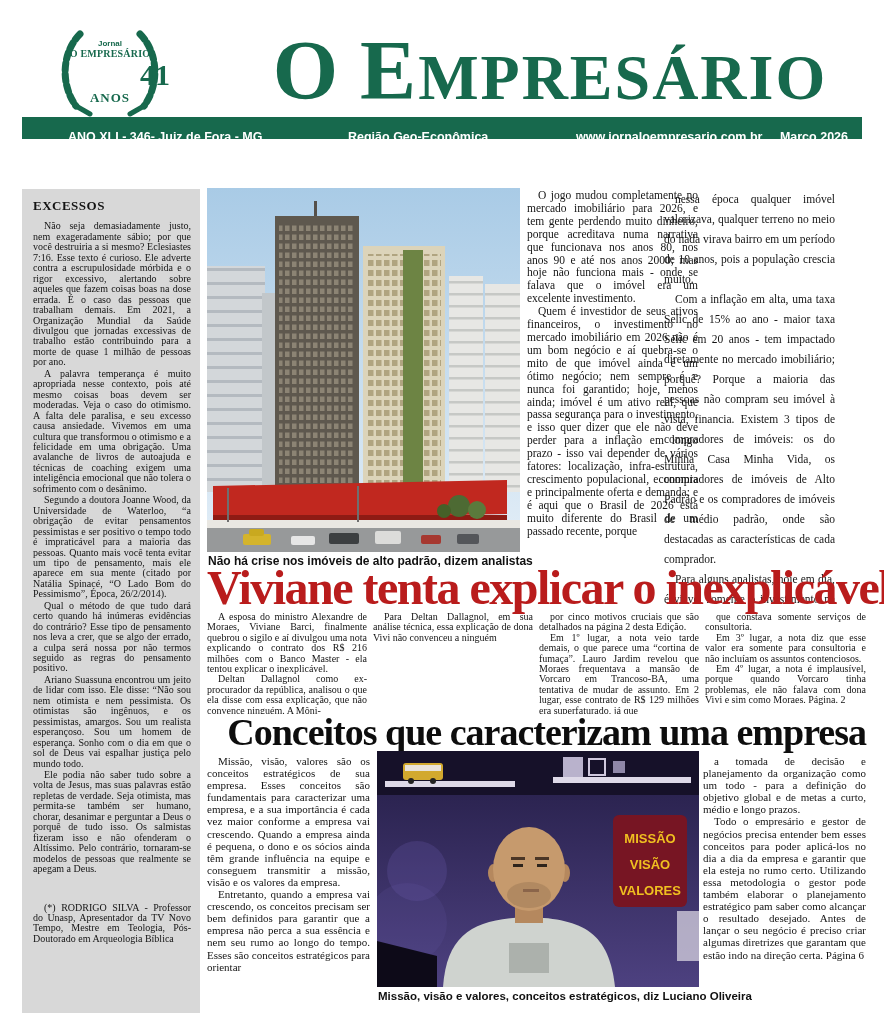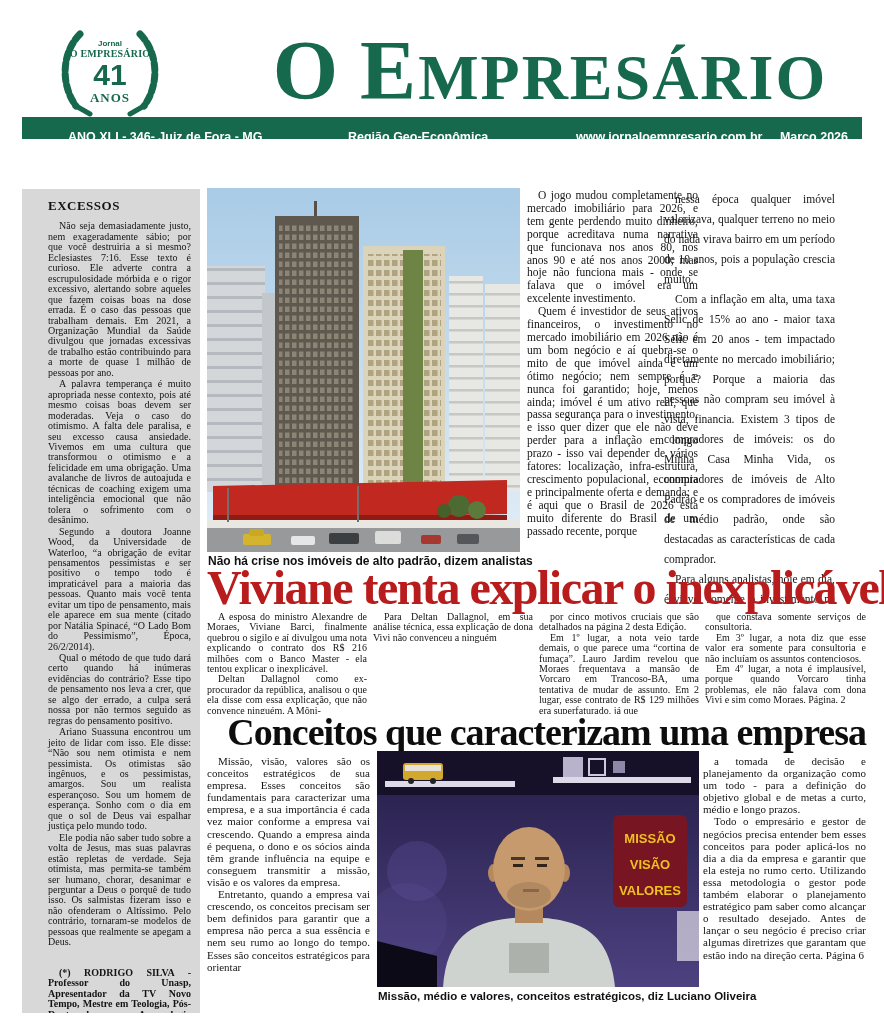--- a/index.html
+++ b/index.html
@@ -8,21 +8,21 @@
     position:relative; width:884px; height:1024px; margin:0 auto;
     background:#ffffff; overflow:hidden;
     font-family:"Liberation Serif", serif; color:#141414;
   }
   
   .badge { position:absolute; left:50px; top:22px; width:120px; height:98px; }
   .badge svg { position:absolute; left:0; top:0; }
   .badge .btxt { position:absolute; width:100%; text-align:center; color:#17694d; }
   .badge .b-jornal { top:17px; font-size:8px; font-weight:bold; font-family:"Liberation Sans",sans-serif; }
   .badge .b-name  { top:26px; font-size:10px; font-weight:bold; letter-spacing:.2px; }
-  .badge .b-years { top:36px; font-size:30px; font-weight:bold; font-family:Liberation Sans, sans-serif; }
+  .badge .b-years { top:36px; font-size:30px; font-weight:bold; font-family:Liberation Serif, serif;text-align:right; }
   .badge .b-anos  { top:68px; font-size:13px; font-weight:bold; letter-spacing:1px; }
   .masthead-title {
     position:absolute; left:230px; top:24px; width:640px; height:94px;
     display:flex; align-items:baseline; justify-content:center;
     color:#17694d; font-weight:bold; white-space:nowrap;
   }
   .mh-big  { font-size:84px; line-height:94px; letter-spacing:2px; }
   .mh-sp   { width:20px; display:inline-block; }
   .mh-rest { font-size:64px; line-height:94px; letter-spacing:2px; }
   .info-bar {
@@ -50,26 +50,26 @@
   .headline-3 {
     position:absolute; left:207px; top:712px; width:659px; height:40px;
     font-size:38px; font-weight:bold; letter-spacing:-1px; line-height:40px;
     text-align:right; color:#0d0d0d; white-space:nowrap;
   }
   
   .txtcol { position:absolute; overflow:hidden; text-align:justify; }
   .txtcol p { margin:0; text-indent:11px; text-align:justify; }
   .excessos {
     left:22px; top:189px; width:178px; height:824px;
-    background:#d8d8d8; padding:12px 9px 0 26px;
+    background:#d8d8d8; padding:12px 9px 0 11px;
     font-size:10px; line-height:10.45px;
   }
   .excessos .ex-title { font-size:13px; font-weight:bold; letter-spacing:.5px; text-indent:0; margin-bottom:10px; }
   .excessos p { margin-bottom:1px; }
-  .excessos .ex-byline { font-weight:bold; margin-top:20px; }
+  .excessos .ex-byline { font-weight:normal; margin-top:28px; }
   .lead-col-a { left:527px; top:189px; width:171px; height:420px; font-size:11.5px; line-height:12.9px; }
   .lead-col-b { left:664px; top:189px; width:171px; height:420px; font-size:11.5px; line-height:20px; }
   .viv-col { top:612px; height:102px; font-size:10px; line-height:10.4px; }
   .viv-1 { left:207px; width:160px; }
   .viv-2 { left:373px; width:160px; }
   .viv-3 { left:539px; width:160px; }
   .viv-4 { left:705px; width:161px; }
   .con-left  { left:207px; top:755px; width:163px; height:258px; font-size:11px; line-height:12.1px; }
   .con-right { left:703px; top:755px; width:163px; height:258px; font-size:11px; line-height:12.1px; }
   .pref { font-weight:normal; }
@@ -249,20 +249,20 @@
       <ellipse cx="152" cy="118" rx="36" ry="42" fill="#c69a6d"></ellipse>
       <ellipse cx="152" cy="144" rx="22" ry="13" fill="#8a6b4a" opacity="0.35"></ellipse>
       <rect x="134" y="106" width="14" height="3" fill="#4a3626"></rect>
       <rect x="158" y="106" width="14" height="3" fill="#4a3626"></rect>
       <rect x="136" y="113" width="10" height="3" fill="#2e241c"></rect>
       <rect x="160" y="113" width="10" height="3" fill="#2e241c"></rect>
       <rect x="146" y="138" width="16" height="3" fill="#7a5540" opacity="0.7"></rect>
       <rect x="132" y="192" width="40" height="30" fill="#8a8f8a" opacity="0.5"></rect>
     </svg>
   </div>
-  <div class="caption caption-2">Missão, médio e valores, conceitos estratégicos, diz Luciano Oliveira</div>
+  <div class="caption caption-2">Missão, visão e valores, conceitos estratégicos, diz Luciano Oliveira</div>
 
   <div class="txtcol con-right">
     <p>a tomada de decisão e planejamento da organização como um todo - para a definição do objetivo global e de metas a curto, médio e longo prazos.</p>
     <p><span>Todo o empresário e gestor de negócios precisa entender bem esses conceitos para poder aplicá-los no dia a dia da empresa e garantir que ela esteja no rumo certo. Utilizando essa metodologia o gestor pode também elaborar o planejamento estratégico pam saber como alcançar o resultado desejado. Antes de lançar o seu negócio é preciso criar algumas diretrizes que garantam que estão indo na direção certa.</span> <b class="pref">Página 6</b></p>
   </div>
 
 </div>
 
 </body></html>

